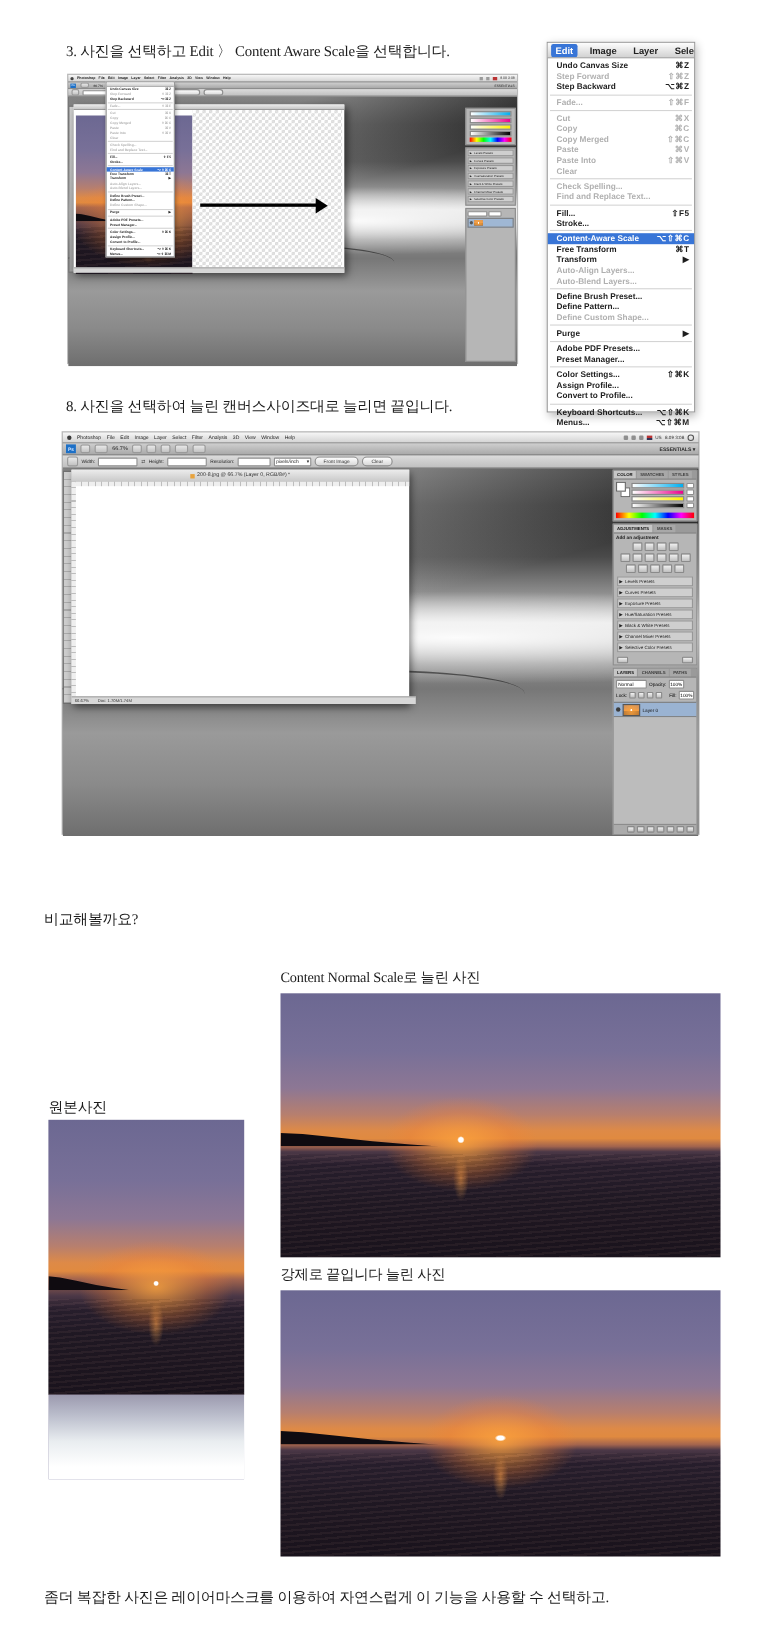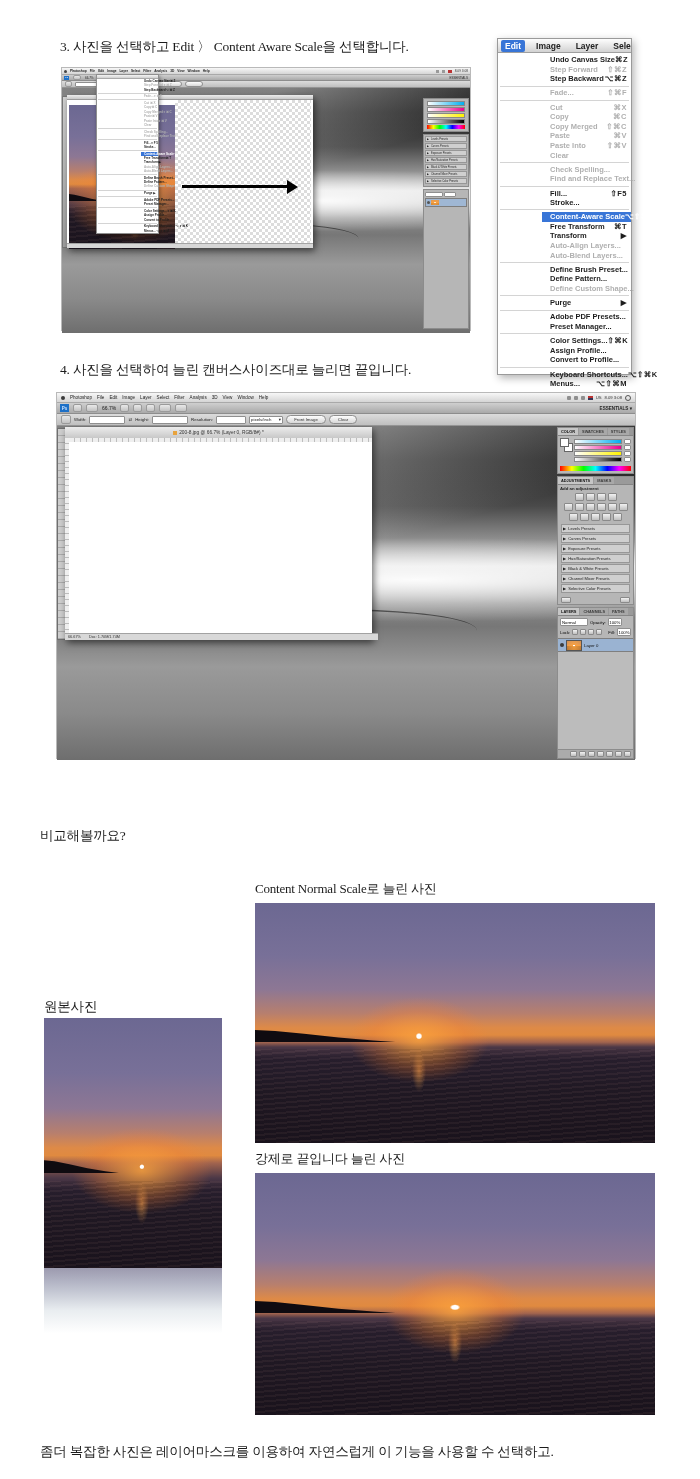--- a/index.html
+++ b/index.html
@@ -11,21 +11,21 @@
   
   .editmenu{position:absolute;left:497px;top:38px;width:135px;height:337px;
     background:#fff;border:1px solid #9a9a9a;box-shadow:2px 3px 8px rgba(0,0,0,.30);
     font-family:"Liberation Sans",sans-serif;box-sizing:border-box;}
   .em-mbar{height:13px;background:linear-gradient(#fdfdfd,#d2d2d2);border-bottom:1px solid #9f9f9f;
     display:flex;align-items:center;gap:7px;padding:0 3px;font-size:8.5px;font-weight:bold;color:#222;overflow:hidden;}
   .em-mbar .mbitem{padding:1px 4px;border-radius:2px;white-space:nowrap;}
   .em-mbar .mbsel{background:#3875d7;color:#fff;}
   .em-body{padding-top:2px;}
   .mrow{display:flex;justify-content:space-between;align-items:flex-end;height:9.6px;
-    padding:0 4px 0 8px;font-size:7.5px;font-weight:bold;color:#1d1d1d;line-height:9.6px;white-space:nowrap;margin-left:44px;}
+    padding:0 4px 0 8px;font-size:7.5px;font-weight:bold;color:#1d1d1d;line-height:9.6px;white-space:nowrap;}
   .mrow.disabled{color:#b0b0b0;}
   .mrow.highlighted{background:#3875d7;color:#fff;}
   .mrow .sc{font-weight:bold;letter-spacing:.5px;}
   .msep{height:1px;background:#d4d4d4;margin:1.8px 2px;}
 
   
   .mini .mrow{height:4.35px;font-size:3px;line-height:4.35px;padding:0 2px 0 3px;}
   .mini .msep{margin:.7px 1px;}
 
   
@@ -469,21 +469,21 @@
         <span class="lab">Keyboard Shortcuts...</span>
         <span class="sc">⌥⇧⌘K</span>
       </div>
       <div class="mrow normal">
         <span class="lab">Menus...</span>
         <span class="sc">⌥⇧⌘M</span>
       </div>
     </div>
 </div>
 
-<div class="ktext" style="left:60px;top:361px;">4. 사진을 선택하여 늘린 캔버스사이즈대로 늘리면 끝입니다.</div>
+<div class="ktext" style="left:60px;top:361px;">8. 사진을 선택하여 늘린 캔버스사이즈대로 늘리면 끝입니다.</div>
 
 <div class="psshot" style="left:57px;top:393px;width:578px;height:365px;">
   <div class="osbar" style="height:9px;font-size:4.6px;padding:0 4px;gap:5px;">
     <span style="width:4px;height:4px;border-radius:50%;background:#3a3a3a;"></span>
     <span id="big-osbar" style="display:flex;gap:5px;">
         <span class="mbitem">Photoshop</span>
         <span class="mbitem">File</span>
         <span class="mbitem">Edit</span>
         <span class="mbitem">Image</span>
         <span class="mbitem">Layer</span>

